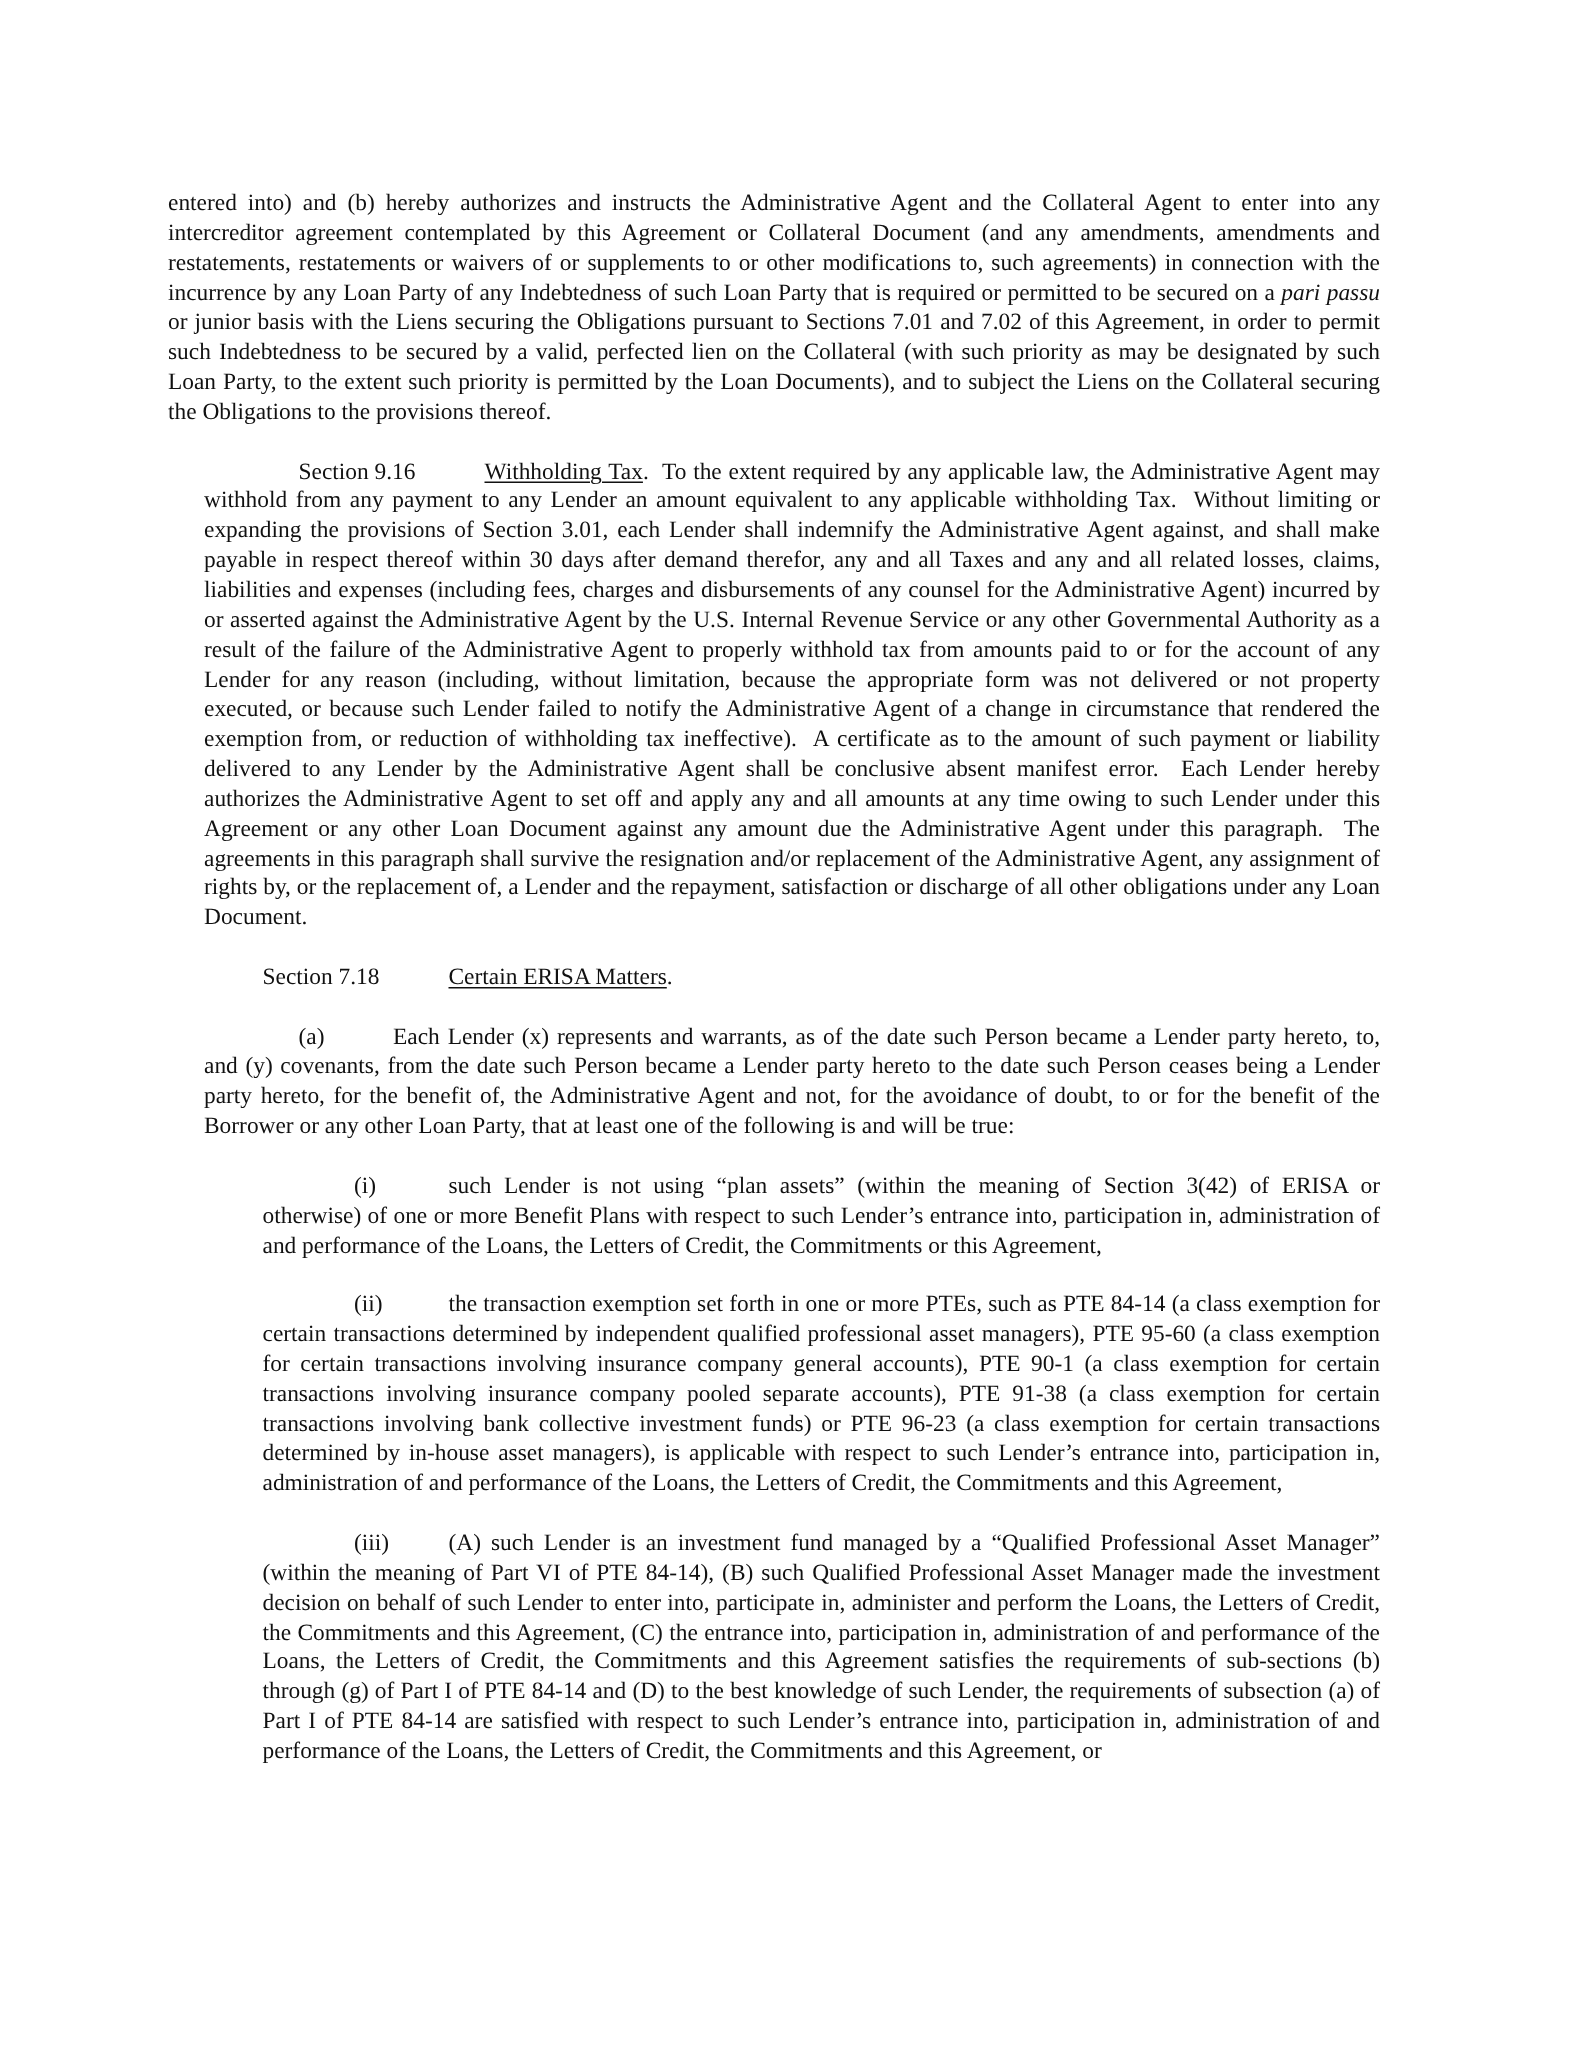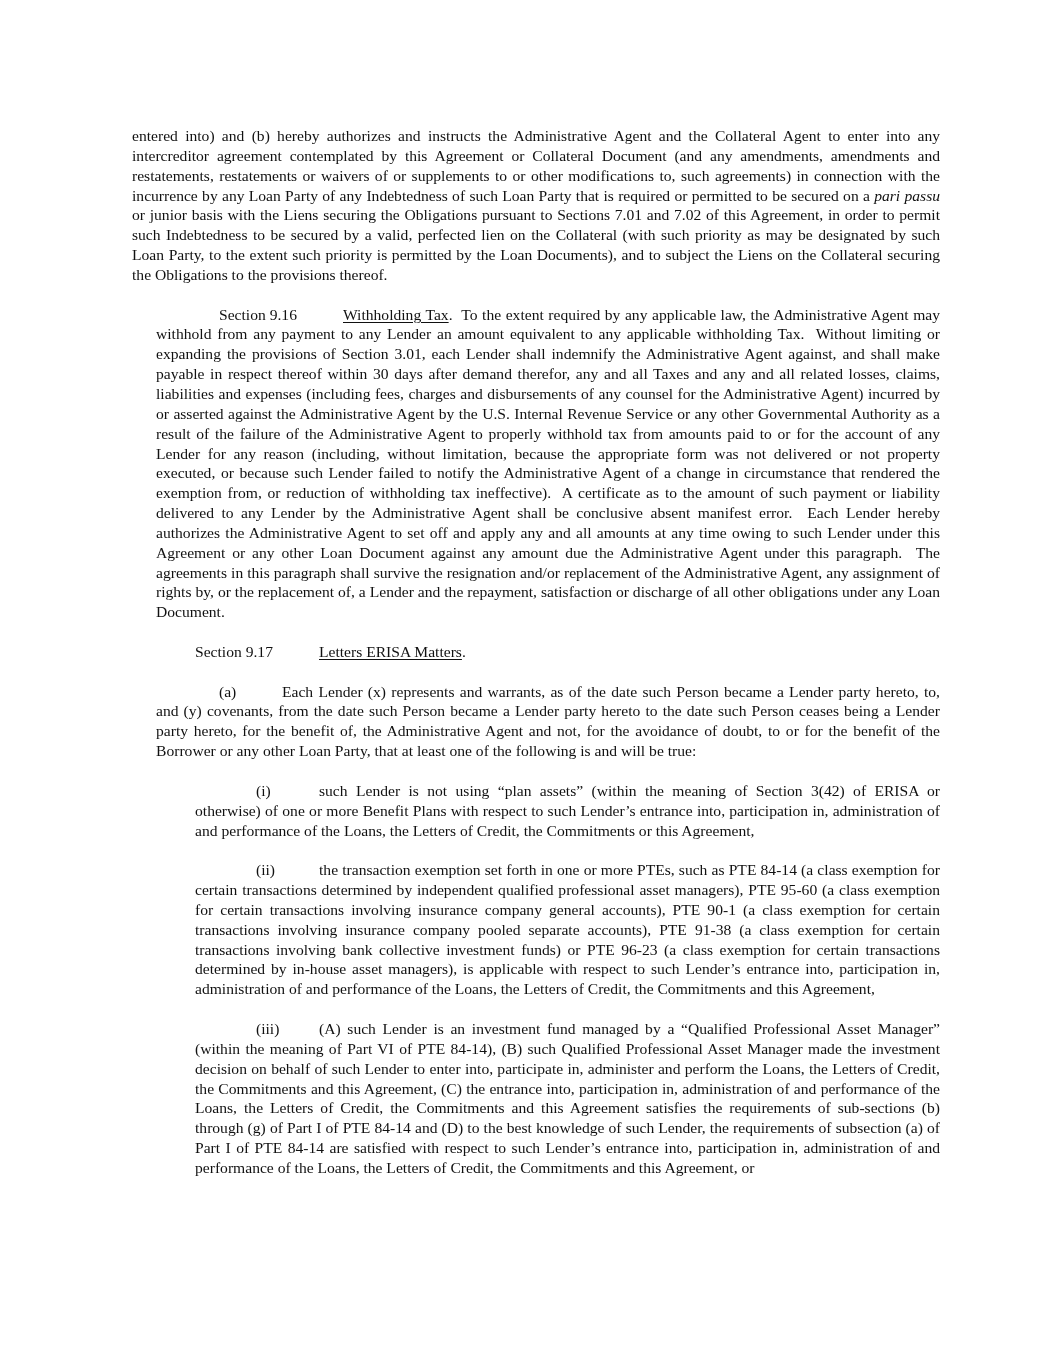--- a/index.html
+++ b/index.html
@@ -8,21 +8,21 @@
       background: #ffffff;
     }
     body {
       width: 1055px;
       height: 1365px;
       position: relative;
       overflow: hidden;
     }
     .page {
       position: absolute;
-      left: 132px;
+      left: 112px;
       top: 126px;
       width: 808px;
       font-family: "Liberation Serif", "DejaVu Serif", serif;
       font-size: 15.6px;
       line-height: 19.85px;
       color: #111111;
     }
     p {
       margin: 0 0 19.85px 0;
       text-align: justify;
@@ -63,21 +63,21 @@
   </style>
 </head>
 <body>
 
 <div class="page">
 
   <p><span>entered into) and (b) hereby authorizes and instructs the Administrative Agent and the Collateral Agent to enter into any intercreditor agreement contemplated by this Agreement or Collateral Document (and any amendments, amendments and restatements, restatements or waivers of or supplements to or other modifications to, such agreements) in connection with the incurrence by any Loan Party of any Indebtedness of such Loan Party that is required or permitted to be secured on a </span><em>pari passu</em><span> or junior basis with the Liens securing the Obligations pursuant to Sections 7.01 and 7.02 of this Agreement, in order to permit such Indebtedness to be secured by a valid, perfected lien on the Collateral (with such priority as may be designated by such Loan Party, to the extent such priority is permitted by the Loan Documents), and to subject the Liens on the Collateral securing the Obligations to the provisions thereof.</span></p>
 
   <p class="indent-first"><span class="sec-num">Section 9.16</span><span class="u">Withholding Tax</span><span>.</span><span style="white-space: pre-wrap;">  To the extent required by any applicable law, the Administrative Agent may withhold from any payment to any Lender an amount equivalent to any applicable withholding Tax.  Without limiting or expanding the provisions of Section 3.01, each Lender shall indemnify the Administrative Agent against, and shall make payable in respect thereof within 30 days after demand therefor, any and all Taxes and any and all related losses, claims, liabilities and expenses (including fees, charges and disbursements of any counsel for the Administrative Agent) incurred by or asserted against the Administrative Agent by the U.S. Internal Revenue Service or any other Governmental Authority as a result of the failure of the Administrative Agent to properly withhold tax from amounts paid to or for the account of any Lender for any reason (including, without limitation, because the appropriate form was not delivered or not property executed, or because such Lender failed to notify the Administrative Agent of a change in circumstance that rendered the exemption from, or reduction of withholding tax ineffective).  A certificate as to the amount of such payment or liability delivered to any Lender by the Administrative Agent shall be conclusive absent manifest error.  Each Lender hereby authorizes the Administrative Agent to set off and apply any and all amounts at any time owing to such Lender under this Agreement or any other Loan Document against any amount due the Administrative Agent under this paragraph.  The agreements in this paragraph shall survive the resignation and/or replacement of the Administrative Agent, any assignment of rights by, or the replacement of, a Lender and the repayment, satisfaction or discharge of all other obligations under any Loan Document.</span></p>
 
-  <div class="heading-line"><span class="sec-num-heading">Section 9.17</span><span class="u">Letters ERISA Matters</span><span>.</span></div>
+  <div class="heading-line"><span class="sec-num-heading">Section 7.18</span><span class="u">Certain ERISA Matters</span><span>.</span></div>
 
   <p class="indent-first"><span class="marker">(a)</span><span>Each Lender (x) represents and warrants, as of the date such Person became a Lender party hereto, to, and (y) covenants, from the date such Person became a Lender party hereto to the date such Person ceases being a Lender party hereto, for the benefit of, the Administrative Agent and not, for the avoidance of doubt, to or for the benefit of the Borrower or any other Loan Party, that at least one of the following is and will be true:</span></p>
 
   <p class="sub"><span class="marker">(i)</span><span>such Lender is not using “plan assets” (within the meaning of Section 3(42) of ERISA or otherwise) of one or more Benefit Plans with respect to such Lender’s entrance into, participation in, administration of and performance of the Loans, the Letters of Credit, the Commitments or this Agreement,</span></p>
 
   <p class="sub"><span class="marker">(ii)</span><span>the transaction exemption set forth in one or more PTEs, such as PTE 84-14 (a class exemption for certain transactions determined by independent qualified professional asset managers), PTE 95-60 (a class exemption for certain transactions involving insurance company general accounts), PTE 90-1 (a class exemption for certain transactions involving insurance company pooled separate accounts), PTE 91-38 (a class exemption for certain transactions involving bank collective investment funds) or PTE 96-23 (a class exemption for certain transactions determined by in-house asset managers), is applicable with respect to such Lender’s entrance into, participation in, administration of and performance of the Loans, the Letters of Credit, the Commitments and this Agreement,</span></p>
 
   <p class="sub"><span class="marker">(iii)</span><span>(A) such Lender is an investment fund managed by a “Qualified Professional Asset Manager” (within the meaning of Part VI of PTE 84-14), (B) such Qualified Professional Asset Manager made the investment decision on behalf of such Lender to enter into, participate in, administer and perform the Loans, the Letters of Credit, the Commitments and this Agreement, (C) the entrance into, participation in, administration of and performance of the Loans, the Letters of Credit, the Commitments and this Agreement satisfies the requirements of sub-sections (b) through (g) of Part I of PTE 84-14 and (D) to the best knowledge of such Lender, the requirements of subsection (a) of Part I of PTE 84-14 are satisfied with respect to such Lender’s entrance into, participation in, administration of and performance of the Loans, the Letters of Credit, the Commitments and this Agreement, or</span></p>
 
 </div>

